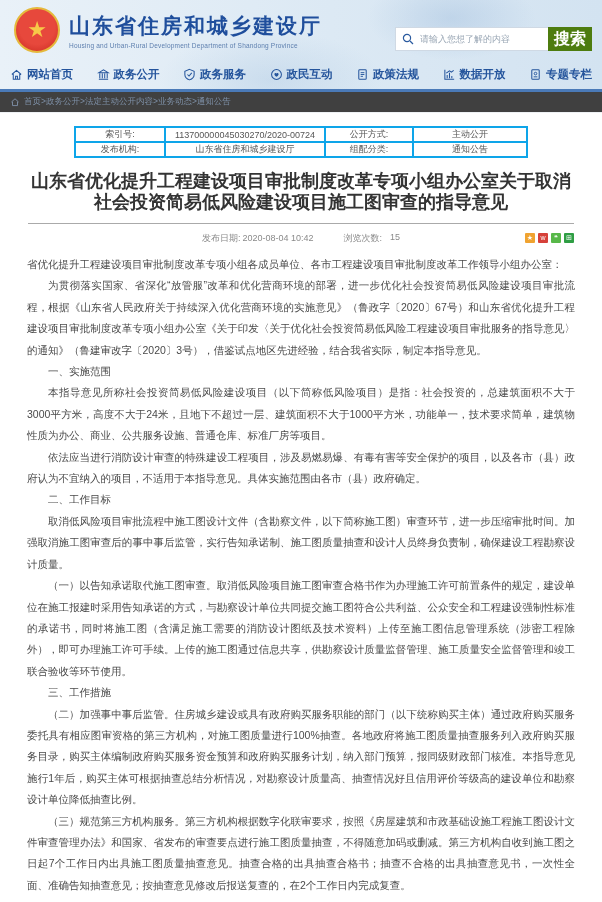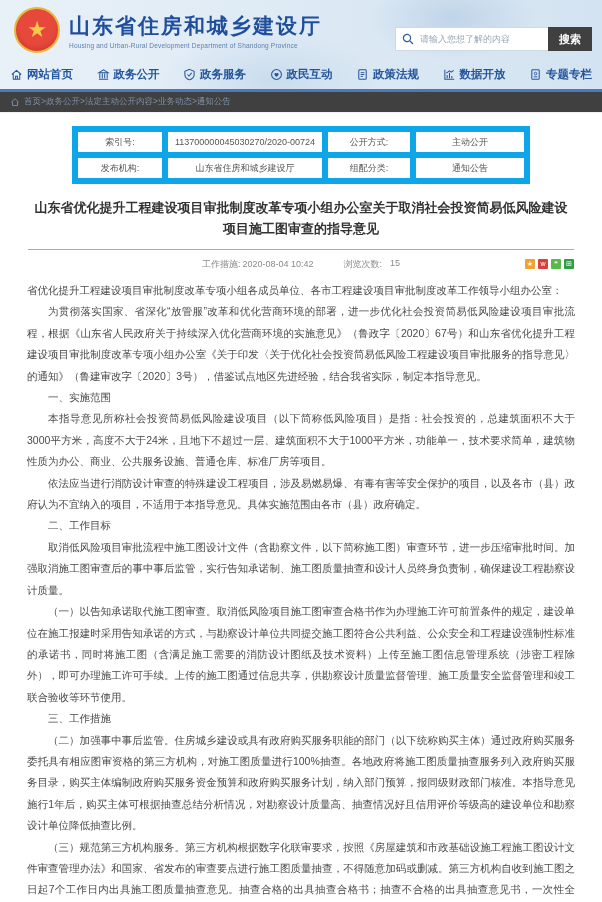--- a/index.html
+++ b/index.html
@@ -34,21 +34,21 @@
     background:#fff; border:1px solid #cfd9e4; display:flex; align-items:center;
   }
   .searchbar .mag { margin:0 6px; display:flex; }
   .search-input {
     border:0; outline:none; flex:1; font-size:9px; color:#333; min-width:0;
     font-family:"Liberation Sans","DejaVu Sans",sans-serif;
   }
   .search-input::placeholder { color:#9aa7b5; }
   .search-btn {
     width:44px; height:24px; margin:-1px; border:0; cursor:pointer;
-    background:#404040; color:#fff; font-size:11px; font-weight:bold;
+    background:#4d7c0f; color:#fff; font-size:16px; font-weight:bold;
     font-family:"Liberation Sans","DejaVu Sans",sans-serif;
   }
   .nav {
     position:absolute; left:0; right:0; bottom:0; height:30px;
     display:flex; align-items:center; justify-content:space-between;
     padding:0 10px;
   }
   .nav-item { display:flex; align-items:center; cursor:pointer; }
   .nav-item svg { margin-right:4px; }
   .nav-label { font-size:11.5px; font-weight:bold; color:#24549c; }
@@ -57,28 +57,28 @@
     height:21px; display:flex; align-items:center; padding-left:10px;
     border-bottom:1px solid #eef1f4; background:#404040;
   }
   .breadcrumb svg { margin-right:4px; }
   .crumb-text { font-size:8.5px; color:#7d8fa6; }
   
   .info-table {
     width:452px; margin:13px auto 0; border-collapse:collapse; table-layout:fixed;
   }
   .info-table td {
-    border:6px solid #0ea5e9; height:26px; text-align:center;
+    border:2px solid #0ea5e9; height:15px; text-align:center;
     font-size:9px; color:#555; overflow:hidden; white-space:nowrap;
   }
   .c1{width:90px}.c2{width:160px}.c3{width:88px}.c4{width:114px}
   
   .article-title {
     margin:13px 30px 0; text-align:center;
-    font-size:13px; font-weight:bold; color:#333; line-height:21px;
+    font-size:18px; font-weight:bold; color:#333; line-height:21px;
   }
   .title-rule { margin:10px 28px 0; border-top:1px solid #aaa; }
   .meta {
     position:relative; height:28px; display:flex; align-items:center;
     justify-content:center; gap:8px; font-size:9px; color:#8a8a8a;
   }
   .meta .views-group { margin-left:22px; display:flex; gap:8px; }
   .share { position:absolute; right:28px; top:9px; display:flex; gap:3px; }
   .share span {
     width:10px; height:10px; display:inline-block; border-radius:1px; cursor:pointer;
@@ -188,21 +188,21 @@
     <td class="c3">组配分类:</td>
     <td class="c4">通知公告</td>
   </tr>
 </tbody>
   </table>
 
 <h1 class="article-title">山东省优化提升工程建设项目审批制度改革专项小组办公室关于取消社会投资简易低风险建设项目施工图审查的指导意见</h1>
 <div class="title-rule"></div>
 
 <div class="meta">
-  <span>工作措施:</span>
+  <span>发布日期:</span>
     <span style="margin-left:-6px">2020-08-04 10:42</span>
   <span class="views-group">
     <span>浏览次数:</span>
     <span>15</span>
   </span>
   <span class="share">
     <span style="background: rgb(240, 163, 48);">★</span>
     <span style="background: rgb(214, 65, 58);">w</span>
     <span style="background: rgb(88, 184, 73);">❝</span>
     <span style="background: rgb(47, 158, 68);">⊞</span>

